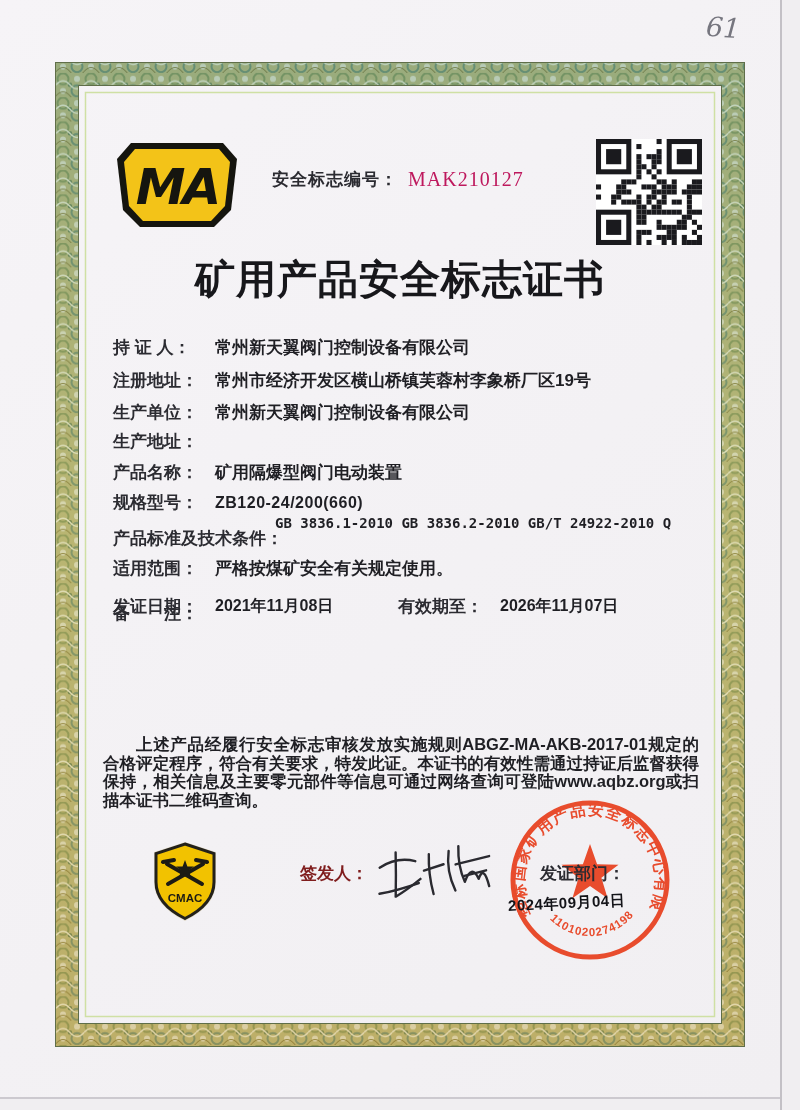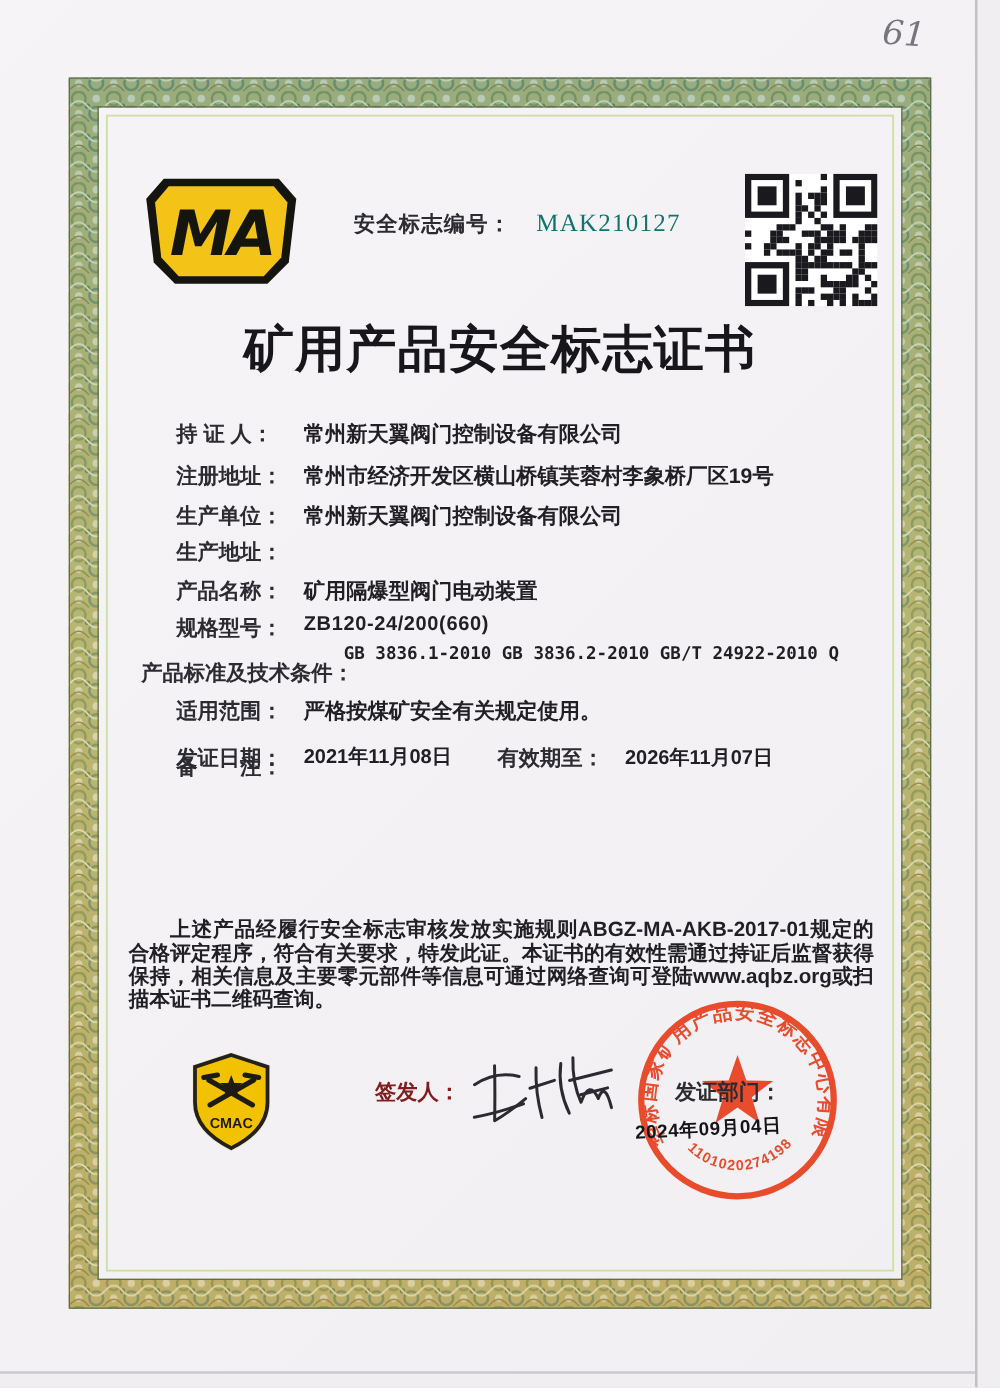--- a/index.html
+++ b/index.html
@@ -32,38 +32,38 @@
 
   .frame-svg { position:absolute; left:0; top:0; }
 
   .ma-badge { position:absolute; left:116px; top:142px; width:122px; height:86px; }
   .ma-badge text {
     font-family:"DejaVu Sans", sans-serif; font-weight:900; font-style:italic;
     letter-spacing:-3px;
   }
 
   .certno-row {
-    position:absolute; left:283px; top:168px;
-    display:flex; align-items:flex-end; gap:20px;
+    position:absolute; left:272px; top:168px;
+    display:flex; align-items:flex-end; gap:10px;
   }
   .certno-label { font-size:17px; font-weight:700; color:#2b2b31; letter-spacing:1px; }
   .certno-value {
-    font-family:"Liberation Serif", serif; font-size:20px; color:#0f766e; letter-spacing:1px;
+    font-family:"Liberation Serif", serif; font-size:20px; color:#be185d; letter-spacing:1px;
   }
 
   .qr { position:absolute; left:596px; top:139px; width:106px; height:106px; }
 
   .cert-title {
     position:absolute; left:0; top:252px; width:800px;
     text-align:center; font-size:40px; font-weight:900; color:#17171b;
     letter-spacing:1px;
     font-family:"Liberation Serif", serif;
   }
 
-  .frow { position:absolute; left:113px; display:flex; align-items:flex-start;margin-left:28px; }
+  .frow { position:absolute; left:113px; display:flex; align-items:center; }
   .flabel {
     display:inline-block; min-width:102px;
     font-size:17px; font-weight:700; color:#2b2b31; white-space:nowrap;
   }
   .fvalue {
     font-size:17px; font-weight:700; color:#1f1f24; white-space:nowrap;
   }
   .fvalue.spec { font-size:16px; letter-spacing:0.5px; }
   .fvalue.date-v { font-size:16px; }
   .std-label { position:absolute; left:113px; top:527px; font-size:17px; font-weight:700; color:#2b2b31; white-space:nowrap; }

